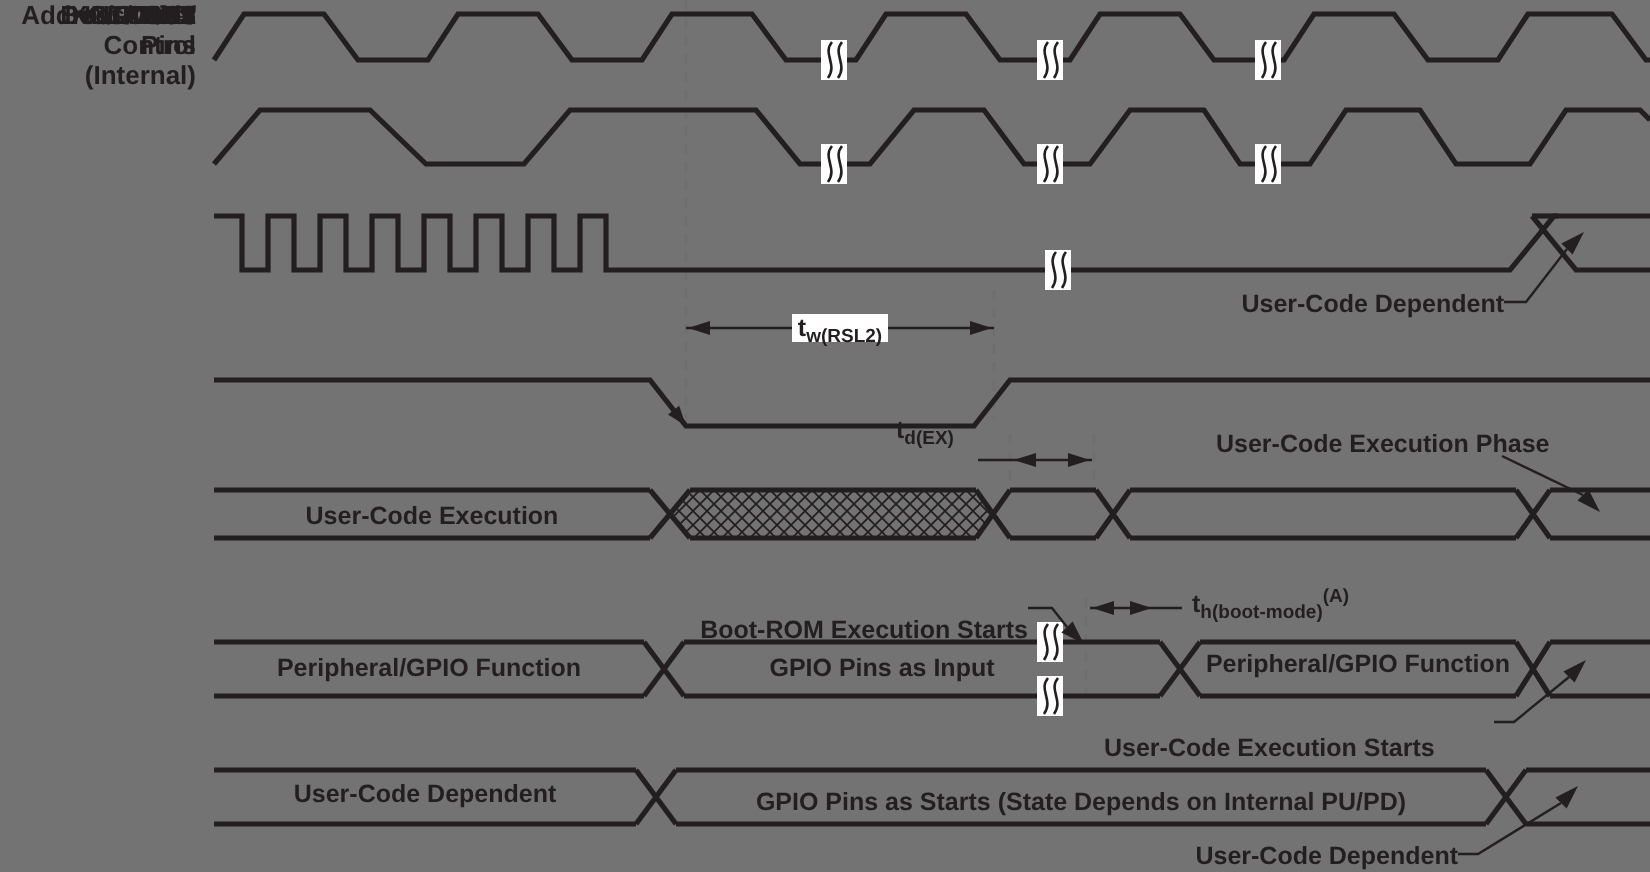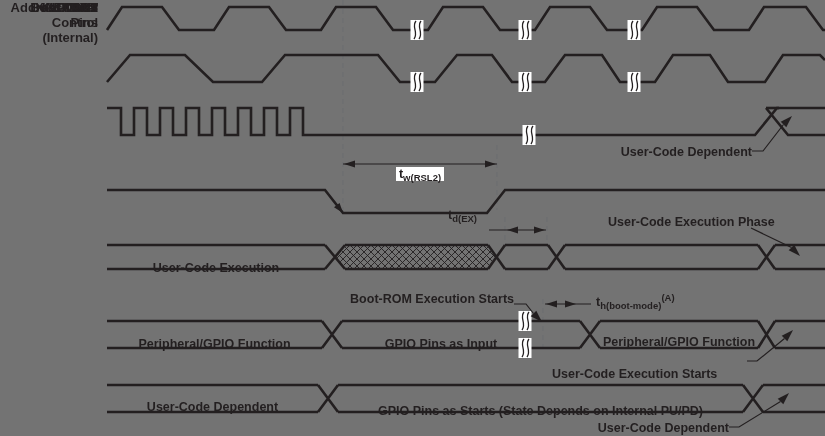--- a/index.html
+++ b/index.html
@@ -4,21 +4,21 @@
 <style>
   html,body{margin:0;padding:0;background:#fff;}
   .stage{
     position:relative;width:825px;height:436px;background:#737373;
     font-family:"Liberation Sans", sans-serif;color:#231F20;overflow:hidden;
   }
   .stage svg{position:absolute;left:0;top:0;}
   .lbl{position:absolute;font-weight:bold;font-size:12.5px;line-height:15px;white-space:nowrap;color:#231F20;}
   .sig{font-size:13px;}
   .rt{text-align:right;}
-  .ctr{text-align:center;margin-top:10px;}
+  .ctr{text-align:center;}
   .ovl{border-top:1.6px solid #231F20;padding-top:0;}
   .wbg{background:#FFFFFF;padding:0 3px;}
   .tsub{font-size:9.5px;position:relative;top:3px;}
   .tsup{font-size:9.5px;position:relative;top:-5px;}
   .wf{stroke:#231F20;stroke-width:2.6;fill:none;stroke-linejoin:miter;stroke-linecap:butt;}
   .thin{stroke:#231F20;stroke-width:1.2;fill:none;}
   .dsh{stroke:#6D6E71;stroke-width:1.2;fill:none;stroke-dasharray:5 4;}
   .tri{fill:#231F20;stroke:none;}
   .brk{stroke:#231F20;stroke-width:1.3;fill:none;}
 </style>
@@ -163,21 +163,21 @@
 
 <div class="lbl ctr" style="left:107px;top:251px;width:218px;"><span>User-Code Execution</span></div>
 <div class="lbl ctr" style="left:107px;top:327px;width:215px;"><span>Peripheral/GPIO Function</span></div>
 <div class="lbl ctr" style="left:342px;top:327px;width:198px;"><span>GPIO Pins as Input</span></div>
 <div class="lbl ctr" style="left:600px;top:325px;width:158px;"><span>Peripheral/GPIO Function</span></div>
 <div class="lbl ctr" style="left:107px;top:390px;width:211px;"><span>User-Code Dependent</span></div>
 <div class="lbl ctr" style="left:338px;top:394px;width:405px;"><span>GPIO Pins as Starts (State Depends on Internal PU/PD)</span></div>
 
 <div class="lbl rt" style="left:600px;top:145px;width:152px;"><span>User-Code Dependent</span></div>
 <div class="lbl" style="left:608px;top:215px;text-align:right;"><span>User-Code Execution Phase</span></div>
-<div class="lbl rt" style="left:328px;top:292px;width:186px;"><span>Boot-ROM Execution Starts</span></div>
+<div class="lbl rt" style="left:328px;top:308px;width:186px;"><span>Boot-ROM Execution Starts</span></div>
 <div class="lbl" style="left:552px;top:355px;margin-top:12px;"><span>User-Code Execution Starts</span></div>
 <div class="lbl rt" style="left:585px;top:421px;width:144px;"><span>User-Code Dependent</span></div>
 
 <div class="lbl ctr" style="left:378px;top:157px;width:84px;">
   <span class="wbg"><span>t</span><span class="tsub">w(RSL2)</span></span>
 </div>
 <div class="lbl" style="left:448px;top:208px;">
   <span>t</span><span class="tsub">d(EX)</span>
 </div>
 <div class="lbl" style="left:596px;top:295px;">

